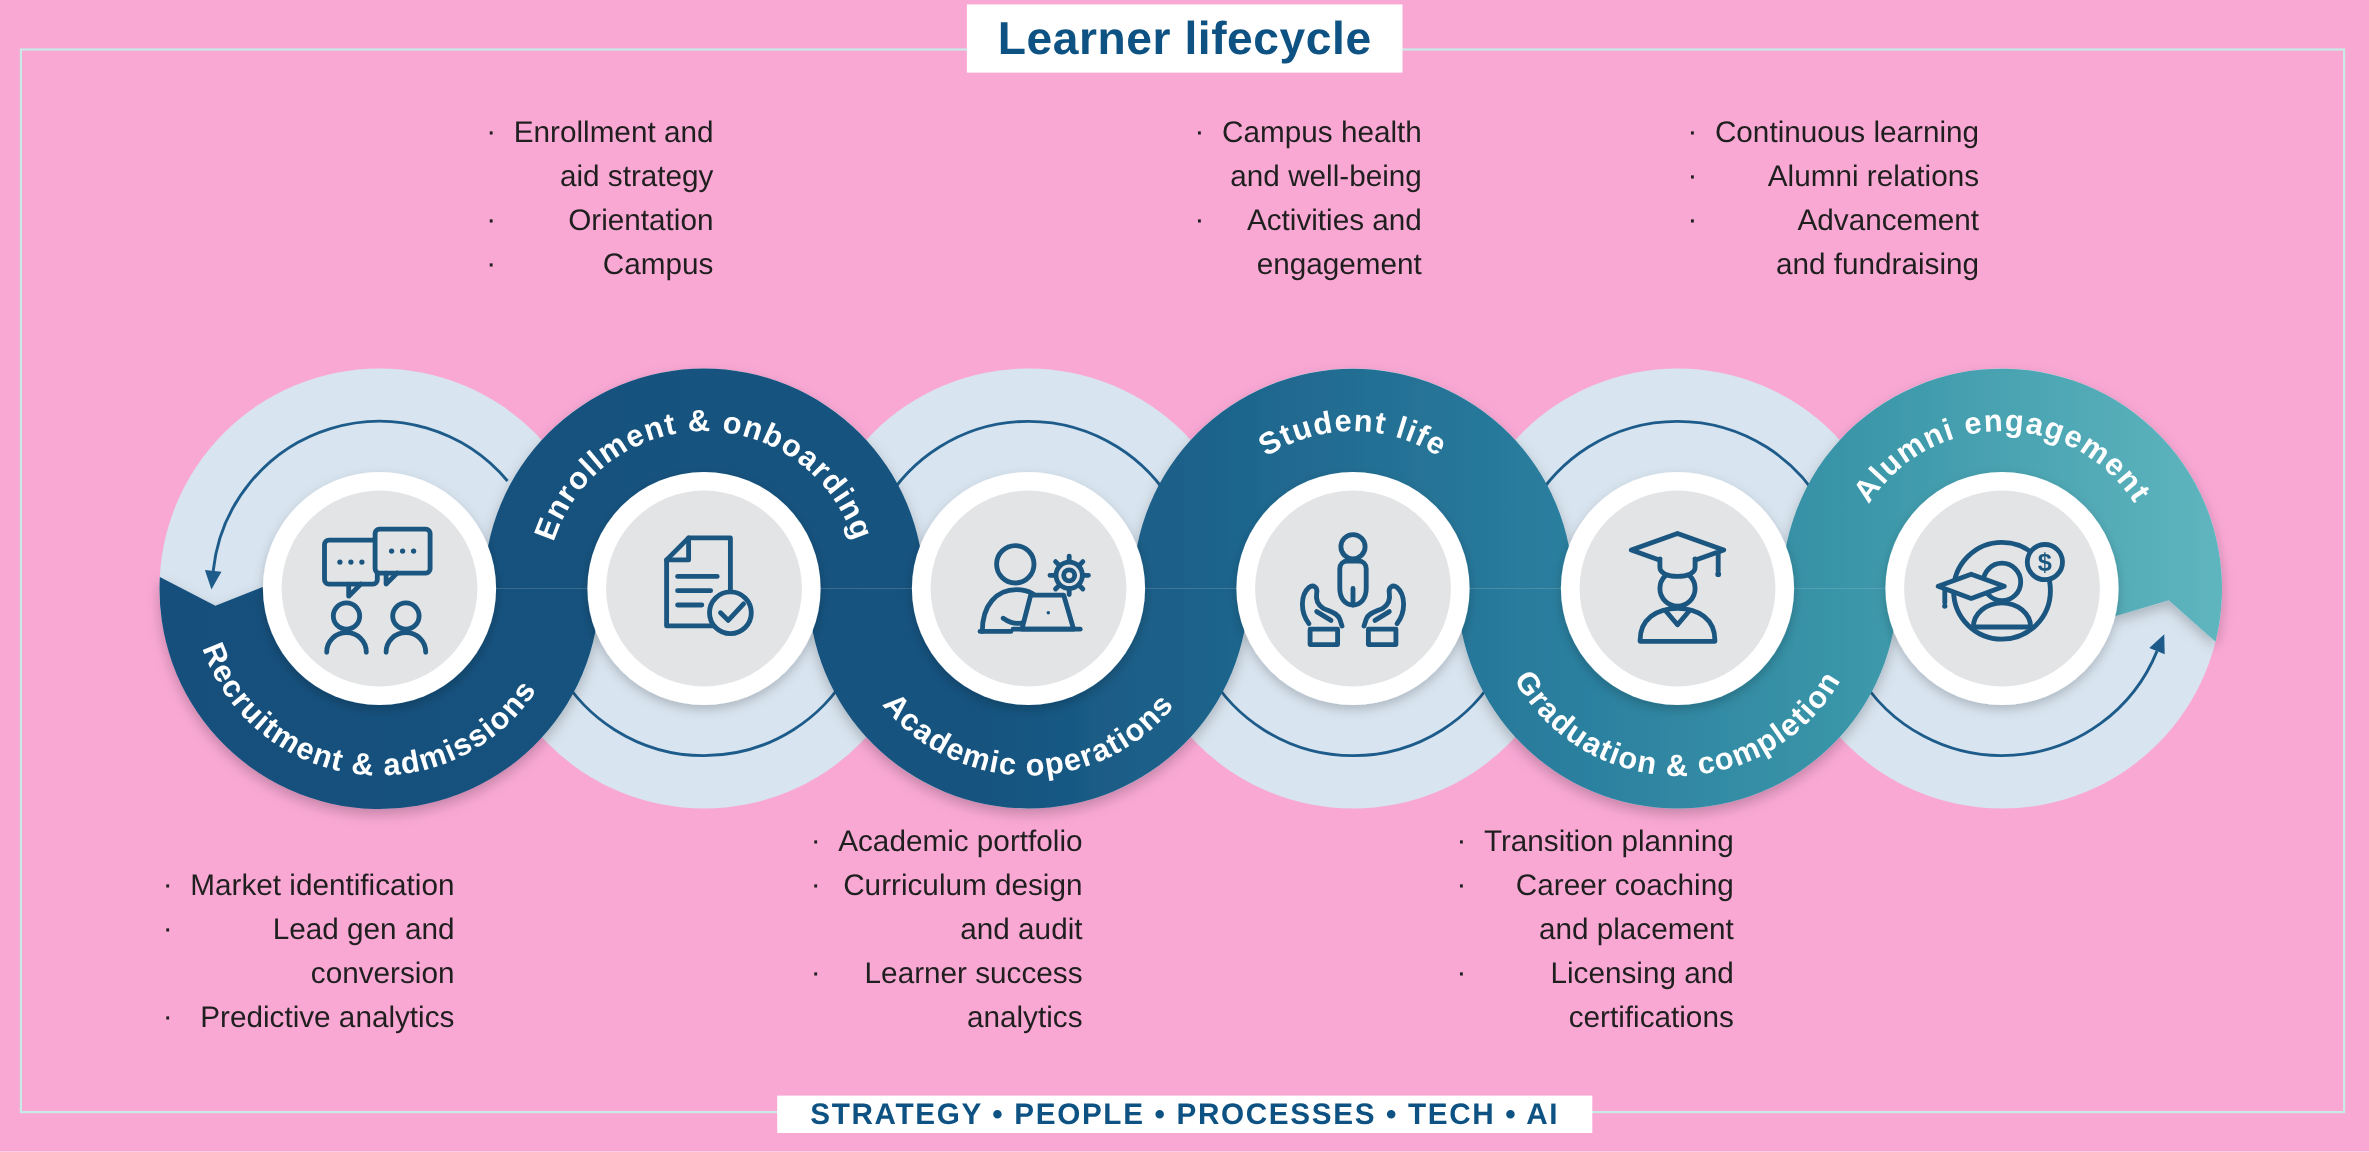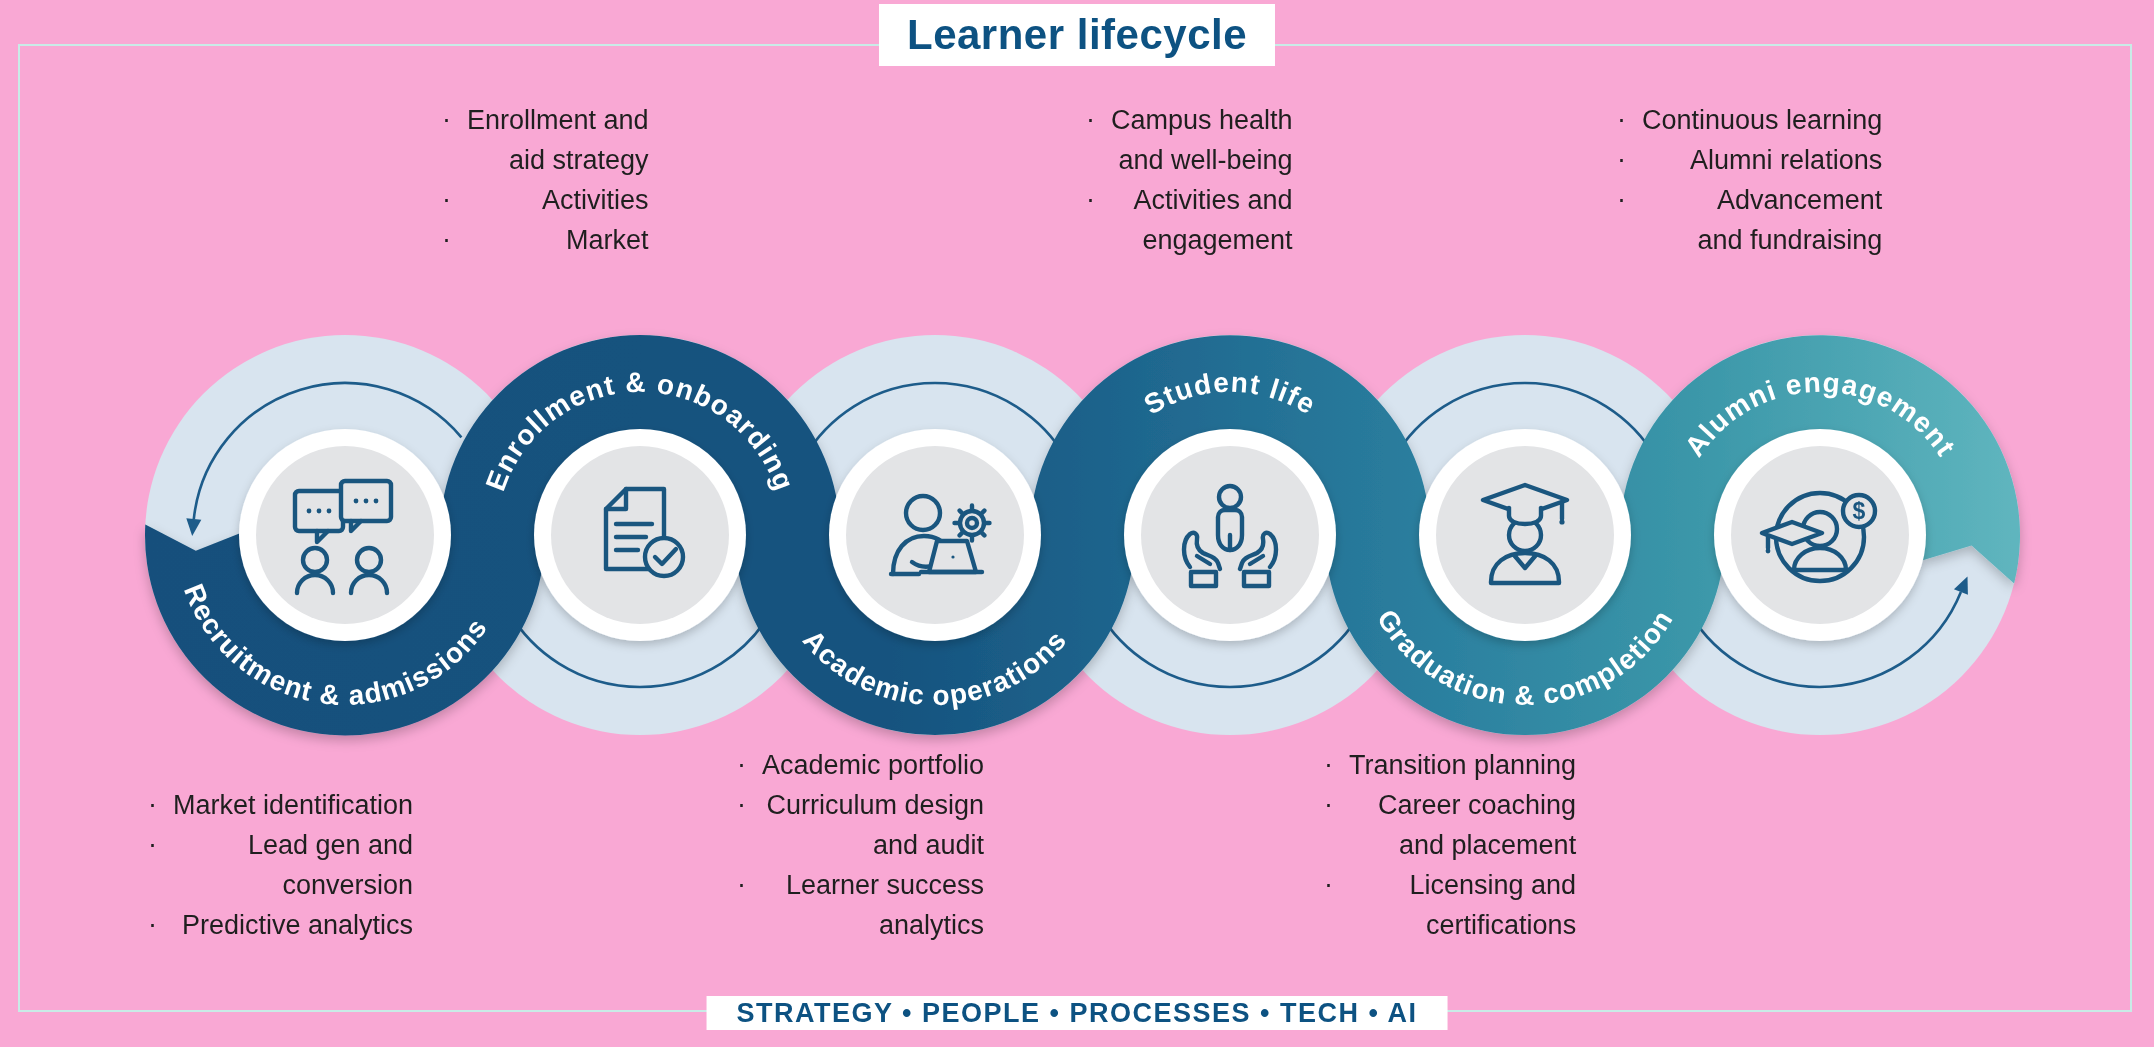--- a/index.html
+++ b/index.html
@@ -36,33 +36,33 @@
 <div id="canvas">
 
   <div class="frame"></div>
 
   <div class="page-title">Learner lifecycle</div>
 
   <div class="callout" style="left:440px;top:100px;">
     <ul>
       <li>Enrollment and
 aid strategy</li>
-      <li>Activities</li>
-      <li>Market</li>
+      <li>Orientation</li>
+      <li>Campus</li>
     </ul>
   </div>
   <div class="callout" style="left:1084px;top:100px;">
     <ul>
       <li>Campus health
 and well-being</li>
       <li>Activities and
 engagement</li>
     </ul>
   </div>
-  <div class="callout" style="left:1615px;top:100px;">
+  <div class="callout" style="left:1532px;top:100px;">
     <ul>
       <li>Continuous learning</li>
       <li>Alumni relations</li>
       <li>Advancement
 and fundraising</li>
     </ul>
   </div>
 
   <div class="callout" style="left:146px;top:785px;">
     <ul>

